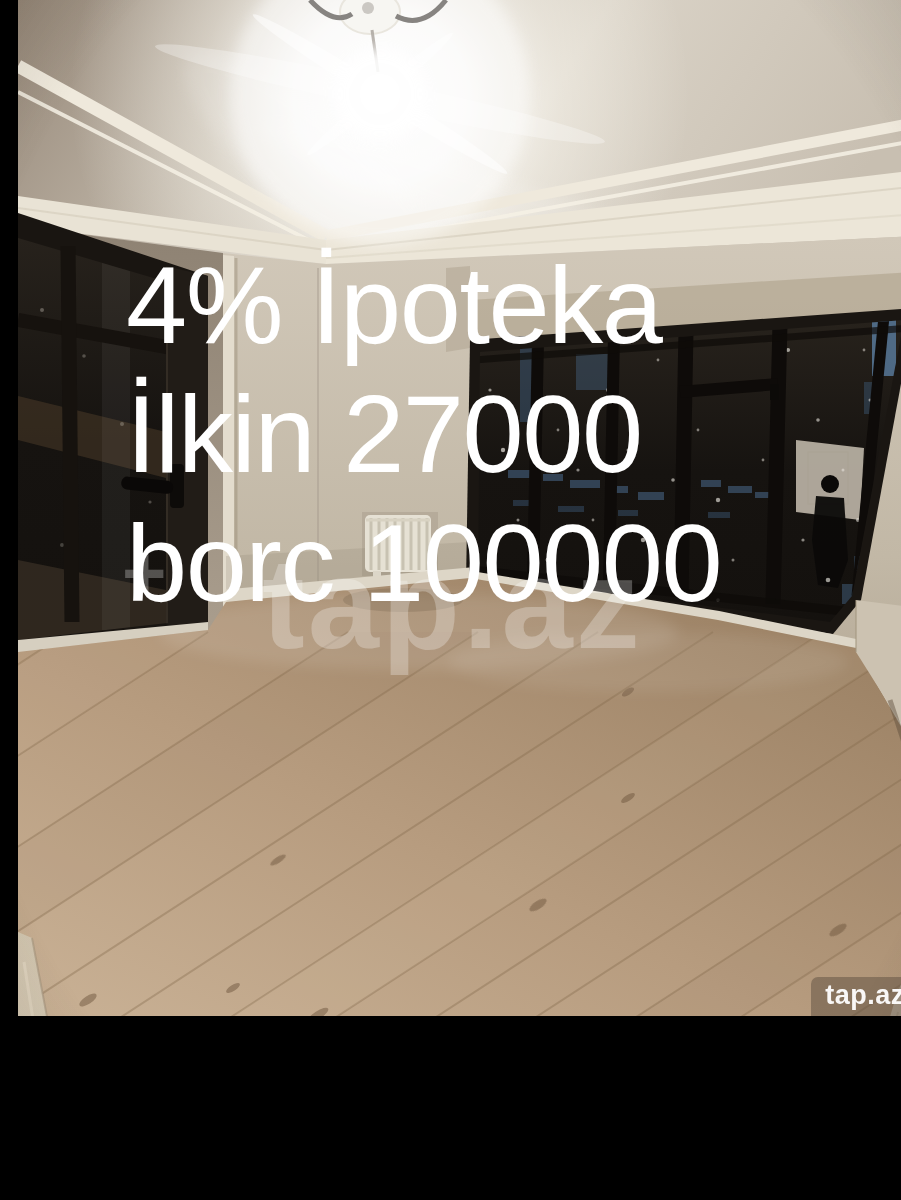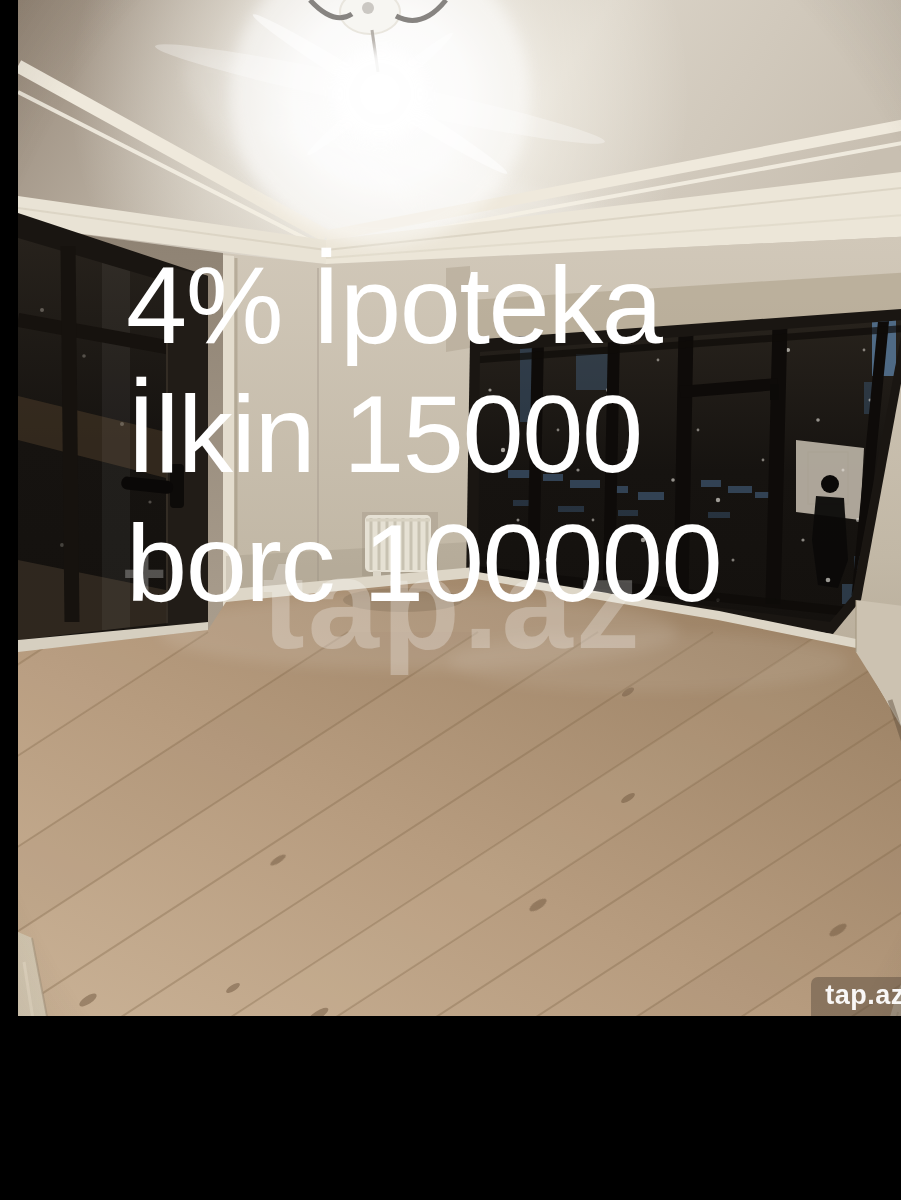--- a/index.html
+++ b/index.html
@@ -327,21 +327,21 @@
     <ellipse cx="362" cy="94" rx="230" ry="14" fill="#ffffff" opacity="0.3" transform="rotate(12 362 94)"></ellipse>
     <circle cx="362" cy="94" r="46" fill="#ffffff" opacity="0.9" filter="url(#soft)"></circle>
     <circle cx="362" cy="94" r="20" fill="#ffffff"></circle>
   </g>
 
   <rect x="0" y="0" width="901" height="1200" fill="url(#gVign)"></rect>
 </svg>
 
   <div class="overlay-text">
     <div>4% İpoteka</div>
-    <div>İlkin 15000</div>
+    <div>İlkin 27000</div>
     <div>borc 100000</div>
   </div>
 
   <div class="wm-center">
     <span class="wm-plus">+</span>
     <span class="wm-text">tap.az</span>
   </div>
 
   <div class="wm-corner">
     <span>tap.az</span>

